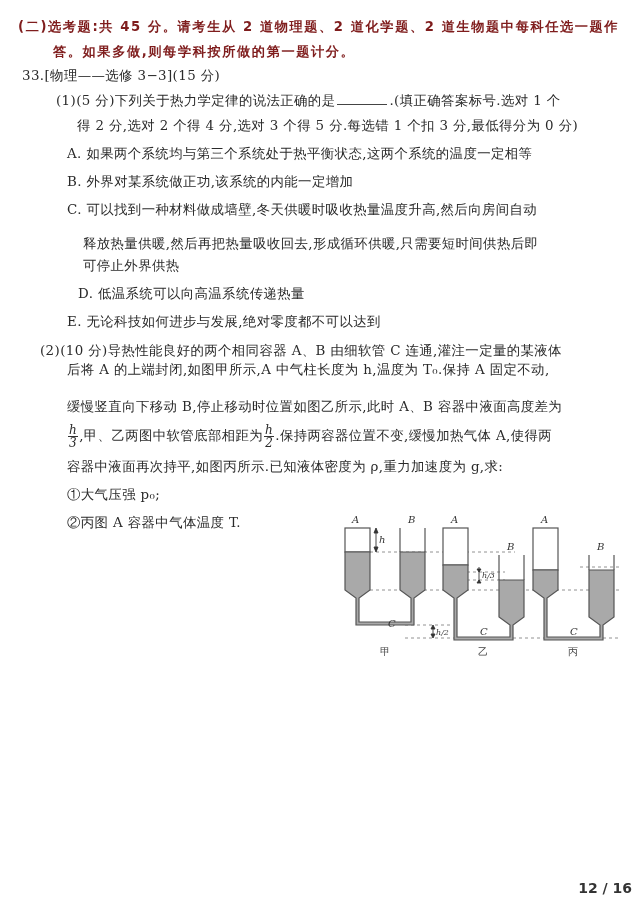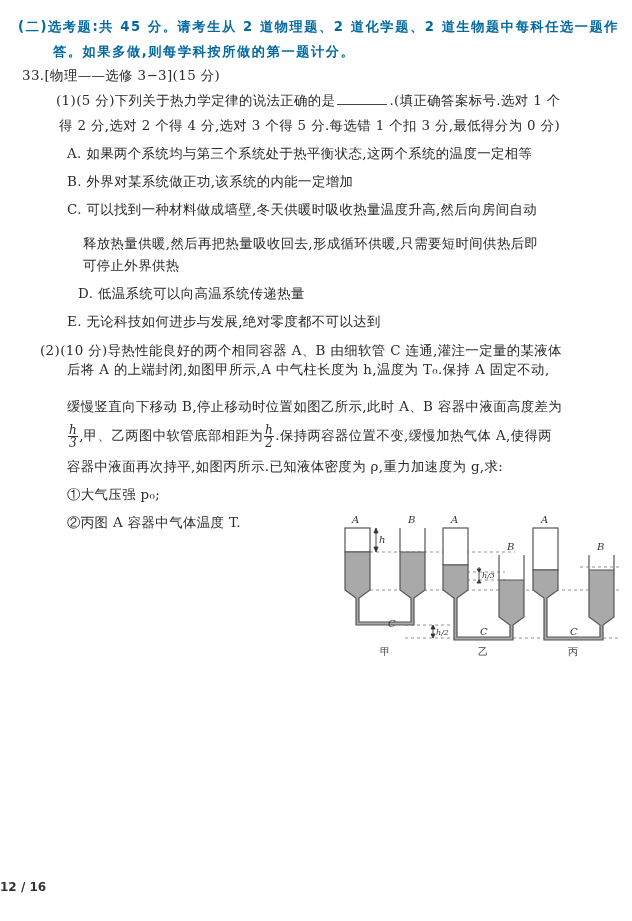--- a/index.html
+++ b/index.html
@@ -1,42 +1,42 @@
 <!DOCTYPE html>
 <html><head>
 <meta charset="utf-8">
 <style>
   html, body { margin:0; padding:0; background:#ffffff; }
   body { width:632px; height:921px; position:relative; overflow:hidden;
          font-family:"DejaVu Serif","Liberation Serif",serif; color:#2a2a2a; }
   .line { position:absolute; white-space:nowrap; font-size:13.4px; letter-spacing:0.4px; line-height:18px; }
-  .bold { font-family:"DejaVu Sans","Liberation Sans",sans-serif; font-weight:bold; font-size:13.2px; letter-spacing:1.6px; color:#0369a1; }
+  .bold { font-family:"DejaVu Sans","Liberation Sans",sans-serif; font-weight:bold; font-size:13.2px; letter-spacing:1.6px; color:#7f1d1d; }
   .blank { display:inline-block; width:50px; border-bottom:1px solid #444; height:12px; vertical-align:baseline; margin:0 2px; }
   .frac { display:inline-block; vertical-align:middle; text-align:center; font-style:italic; font-size:12px; line-height:12px; margin:0 1px; }
   .frac .num { display:block; border-bottom:1px solid #333; padding:0 1px; }
   .frac .den { display:block; }
-  .footer { position:absolute; top:880px; left:0; width:632px; text-align:left;
-            font-family:"DejaVu Sans","Liberation Sans",sans-serif; font-size:12px; font-weight:bold; color:#333; }
+  .footer { position:absolute; top:880px; left:0; width:632px; text-align:right;
+            font-family:"DejaVu Sans","Liberation Sans",sans-serif; font-size:14px; font-weight:bold; color:#333; }
   .figure { position:absolute; left:330px; top:505px; width:290px; height:160px; }
 </style>
 </head>
 <body>
 
 <div>
   <div class="line bold" style="top:18px;left:18px;">(二)选考题:共 45 分。请考生从 2 道物理题、2 道化学题、2 道生物题中每科任选一题作</div>
   <div class="line bold" style="top:43px;left:53px;">答。如果多做,则每学科按所做的第一题计分。</div>
 </div>
 
 <div class="line" style="top:67px;left:22px;">33.[物理——选修 3−3](15 分)</div>
 
 <div>
   <div class="line" style="top:92px;left:56px;">
     <span>(1)(5 分)下列关于热力学定律的说法正确的是</span><span class="blank"></span><span>.(填正确答案标号.选对 1 个</span>
   </div>
-  <div class="line" style="top:117px;left:59px;">得 2 分,选对 2 个得 4 分,选对 3 个得 5 分.每选错 1 个扣 3 分,最低得分为 0 分)</div>
+  <div class="line" style="top:117px;left:77px;">得 2 分,选对 2 个得 4 分,选对 3 个得 5 分.每选错 1 个扣 3 分,最低得分为 0 分)</div>
 
   <div class="line" style="top:145px;left:67px;">
     <span>A.</span> <span>如果两个系统均与第三个系统处于热平衡状态,这两个系统的温度一定相等</span>
   </div>
   <div class="line" style="top:173px;left:67px;text-align:right;">
     <span>B.</span> <span>外界对某系统做正功,该系统的内能一定增加</span>
   </div>
   <div class="line" style="top:201px;left:67px;">
     <span>C.</span> <span>可以找到一种材料做成墙壁,冬天供暖时吸收热量温度升高,然后向房间自动</span>
   </div>

